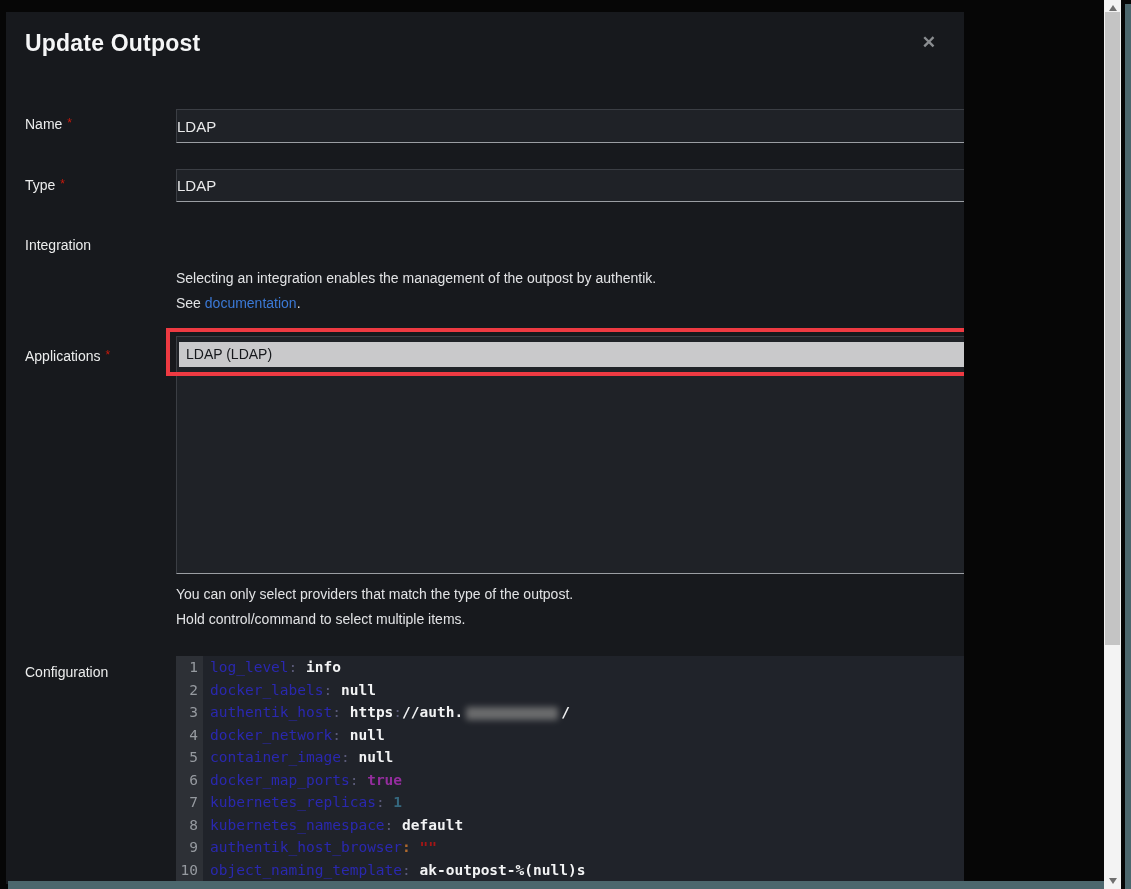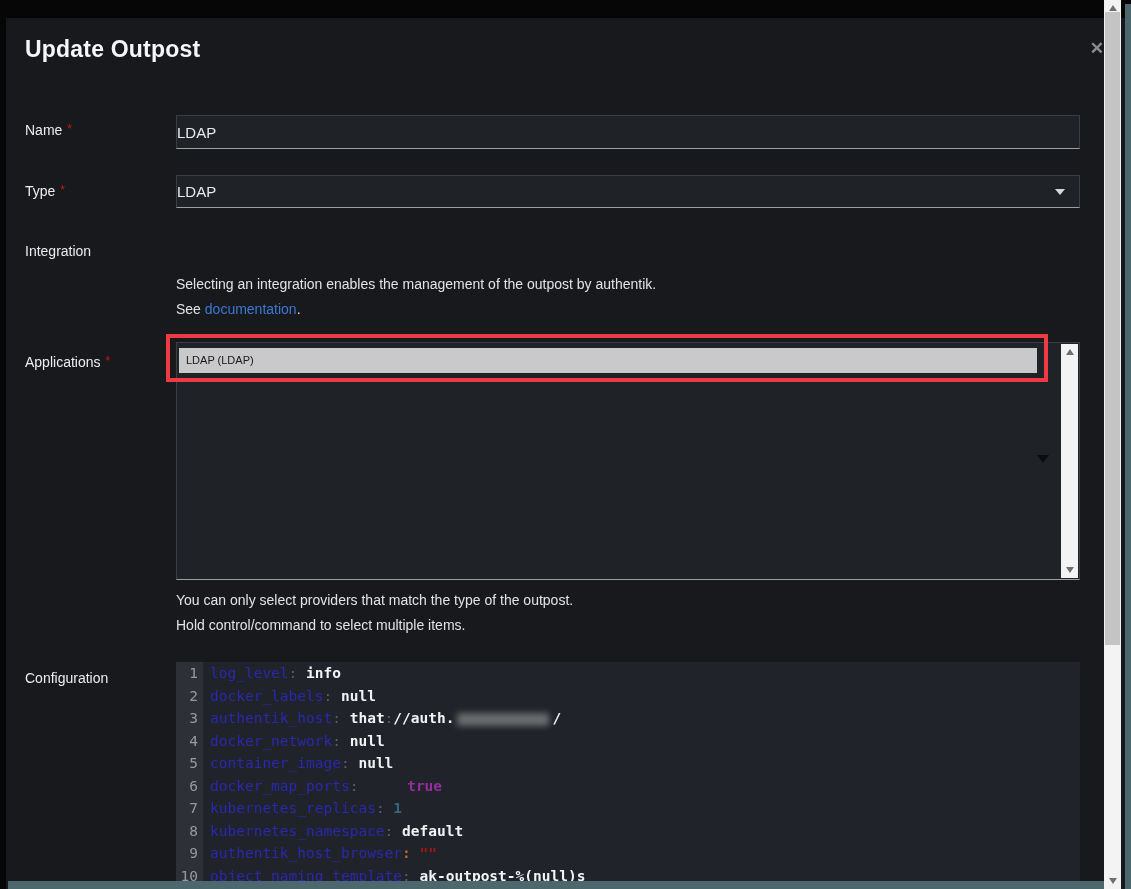--- a/index.html
+++ b/index.html
@@ -4,21 +4,21 @@
 <style>
   html,body{margin:0;padding:0;}
   body{
     width:1131px;height:889px;position:relative;overflow:hidden;
     background:#060606;
     font-family:"Liberation Sans",sans-serif;
   }
   .frame{position:absolute;inset:0;}
   
   .modal{
-    position:absolute;left:6px;top:18px;width:1126px;height:872px;
+    position:absolute;left:6px;top:12px;width:958px;height:872px;
     background:var(--modal-bg);overflow:hidden;
   }
   .title{
     position:absolute;left:19px;top:18px;margin:0;
     font-size:23px;font-weight:700;letter-spacing:.2px;color:var(--title-text);
   }
   .close{
     position:absolute;right:28px;top:22px;background:none;border:none;padding:0;
     font-size:17px;font-weight:700;color:var(--close-icon);cursor:pointer;line-height:1;
   }
@@ -45,21 +45,21 @@
     font-size:14px;color:var(--help-text);
   }
   .link{color:var(--link);cursor:pointer;}
   
   .listbox{position:absolute;left:170px;top:324px;width:904px;height:238px;box-sizing:border-box;
     background:var(--control-bg);
     border:1px solid var(--control-border);
     border-bottom:1px solid var(--control-border-bottom);}
   .option{
     position:relative;margin:5px 42px 0 2px;height:25px;line-height:25px;
-    padding-left:7px;font-size:11px;color:var(--value-text);
+    padding-left:7px;font-size:14px;color:var(--value-text);
   }
   .option.selected{background:var(--selected-option-bg);color:var(--selected-option-text);}
   .caret-dark{
     position:absolute;right:30px;top:112px;
     width:0;height:0;border-left:6px solid transparent;border-right:6px solid transparent;
     border-top:8px solid #0d0d0e;
   }
   
   .vscroll{position:absolute;background:var(--scrollbar-track);}
   .vscroll .a-up,.vscroll .a-dn{position:absolute;left:50%;transform:translateX(-50%);width:0;height:0;
@@ -83,21 +83,21 @@
   }
   .gutter-bg{position:absolute;left:0;top:0;bottom:0;width:27px;background:var(--gutter-bg);}
   .cl{display:flex;height:22.5px;line-height:22.5px;position:relative;}
   .ln{width:27px;box-sizing:border-box;text-align:right;padding-right:5px;
     background:var(--gutter-bg);color:var(--line-number);flex:none;}
   .code{padding-left:7px;white-space:pre;}
   .tk-key{color:var(--tok-key);}
   .tk-colon{color:var(--tok-colon);}
   .tk-plain{color:var(--tok-val);}
   .tk-val{color:var(--tok-val);font-weight:700;}
-  .tk-kw{color:var(--tok-keyword);font-weight:700;margin-left:40px;}
+  .tk-kw{color:var(--tok-keyword);font-weight:700;}
   .tk-num{color:var(--tok-number);font-weight:700;}
   .tk-str{color:var(--tok-string);font-weight:700;}
   .tk-meta{color:var(--tok-meta);font-weight:700;}
   .tk-redact{
     display:inline-block;width:92px;height:13px;vertical-align:middle;
     background:#7e7e7e;filter:blur(3px);border-radius:2px;opacity:.8;margin:0 3px;
   }
   
   .edge-bottom{position:absolute;left:8px;top:881px;width:1096px;height:8px;background:var(--page-behind);}
   .edge-right{position:absolute;left:1125px;top:4px;width:6px;height:885px;background:var(--page-behind);}
@@ -160,21 +160,21 @@
           <div class="cl">
             <span class="ln">1</span>
             <span class="code"><span class="tk-key">log_level</span><span class="tk-colon">:</span><span class="tk-plain"> </span><span class="tk-val">info</span></span>
           </div>
           <div class="cl">
             <span class="ln">2</span>
             <span class="code"><span class="tk-key">docker_labels</span><span class="tk-colon">:</span><span class="tk-plain"> </span><span class="tk-val">null</span></span>
           </div>
           <div class="cl">
             <span class="ln">3</span>
-            <span class="code"><span class="tk-key">authentik_host</span><span class="tk-colon">:</span><span class="tk-plain"> </span><span class="tk-val">that</span><span class="tk-colon">:</span><span class="tk-val">//auth.</span><span class="tk-redact"></span><span class="tk-val">/</span></span>
+            <span class="code"><span class="tk-key">authentik_host</span><span class="tk-colon">:</span><span class="tk-plain"> </span><span class="tk-val">https</span><span class="tk-colon">:</span><span class="tk-val">//auth.</span><span class="tk-redact"></span><span class="tk-val">/</span></span>
           </div>
           <div class="cl">
             <span class="ln">4</span>
             <span class="code"><span class="tk-key">docker_network</span><span class="tk-colon">:</span><span class="tk-plain"> </span><span class="tk-val">null</span></span>
           </div>
           <div class="cl">
             <span class="ln">5</span>
             <span class="code"><span class="tk-key">container_image</span><span class="tk-colon">:</span><span class="tk-plain"> </span><span class="tk-val">null</span></span>
           </div>
           <div class="cl">

